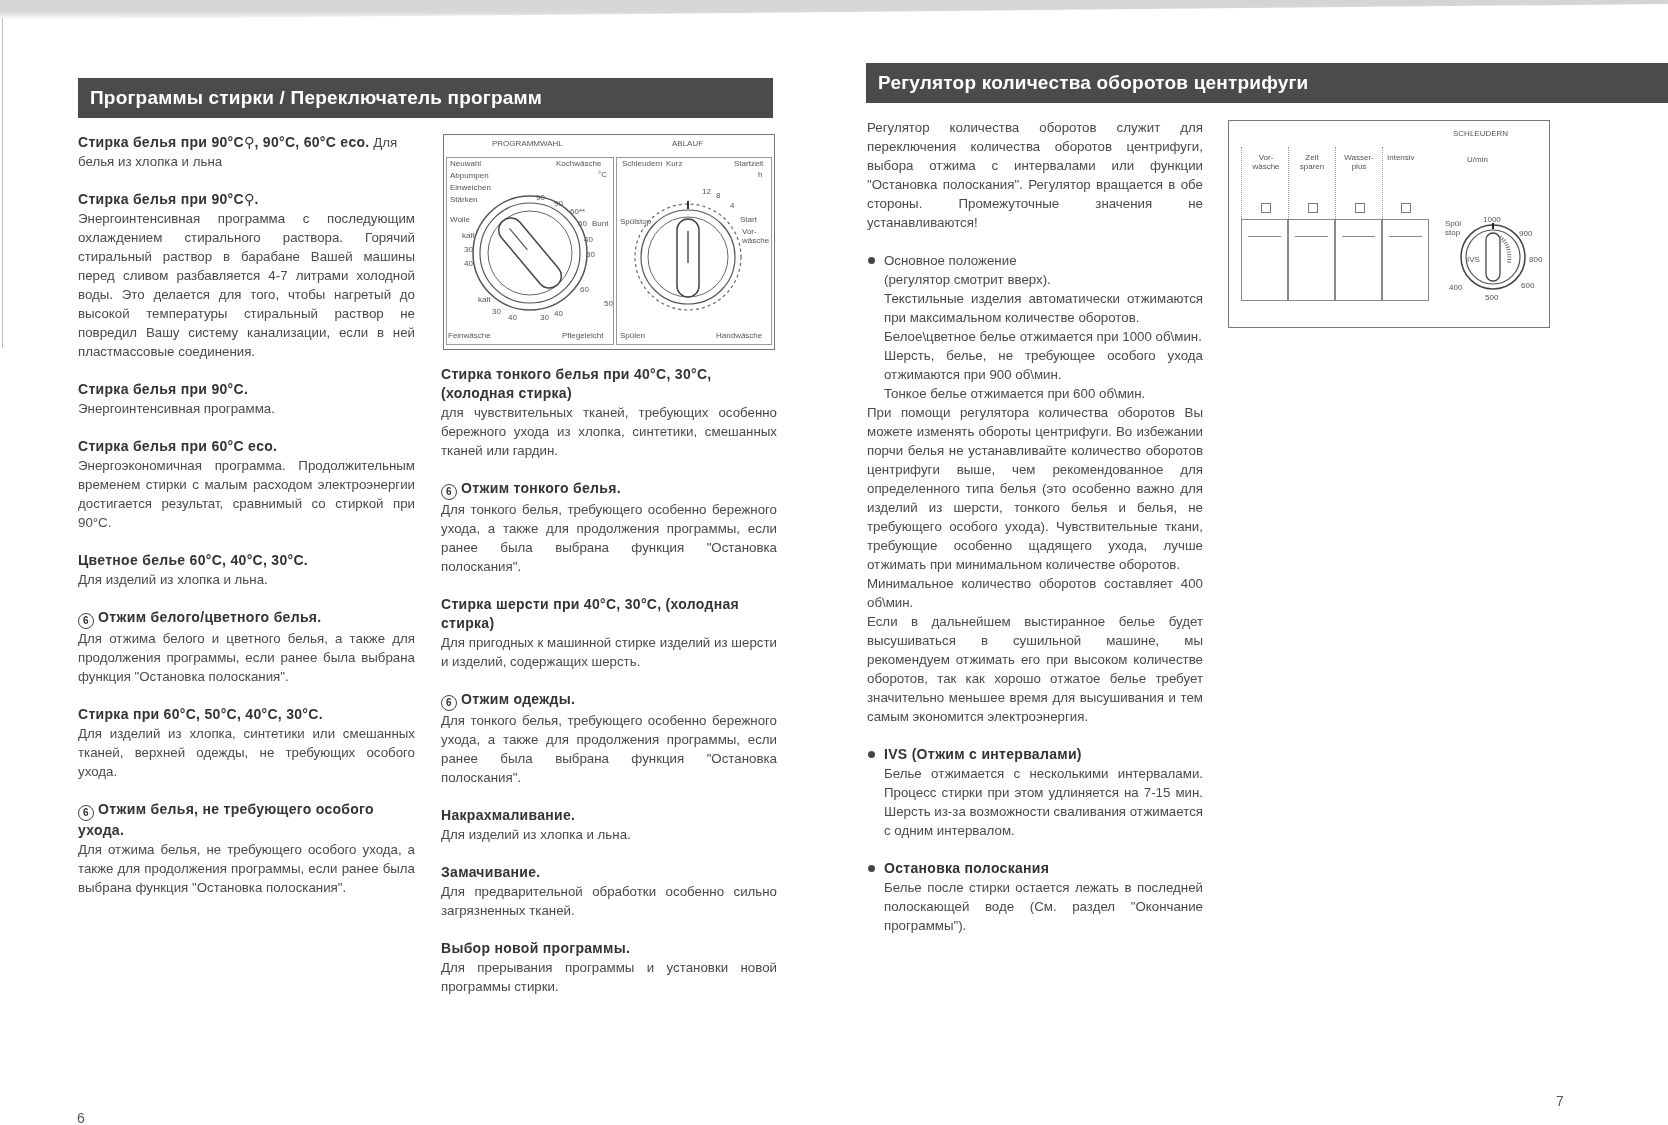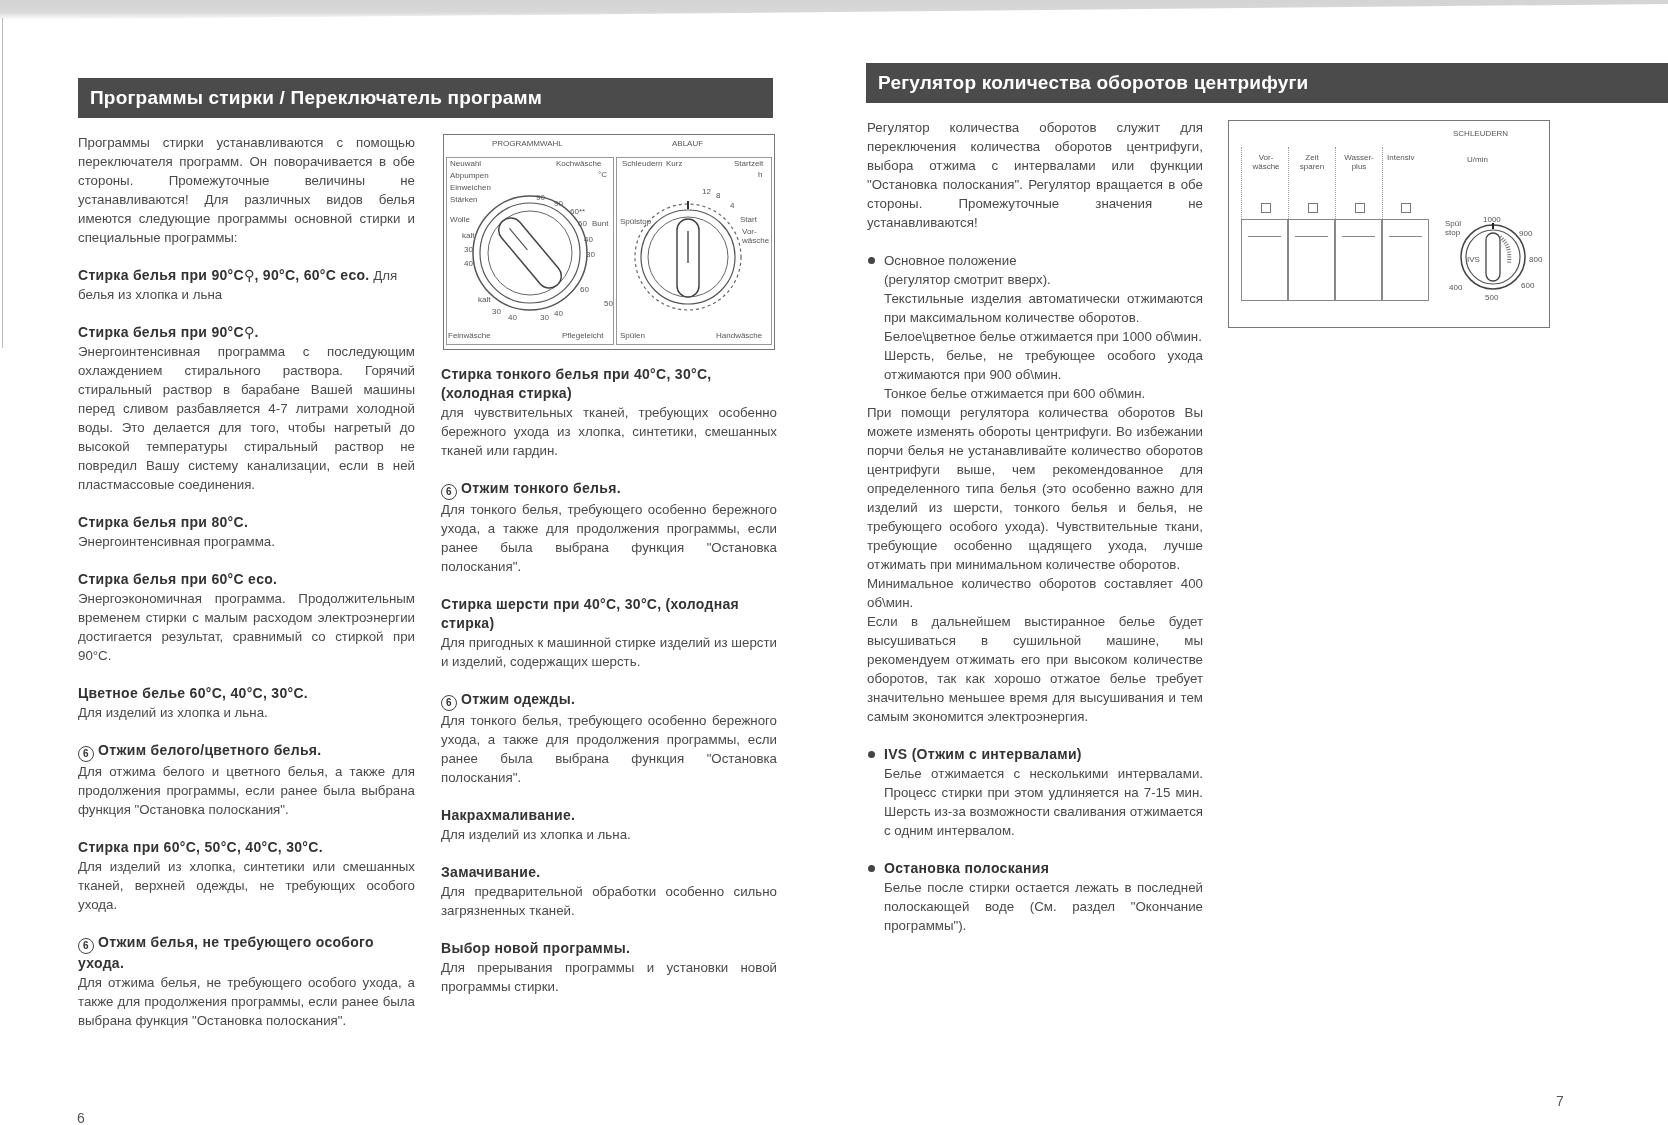--- a/index.html
+++ b/index.html
@@ -55,25 +55,24 @@
 </style>
 </head>
 <body>
 
 <div class="scan-band"></div>
 <div class="scan-edge"></div>
 
 <div class="header-bar" id="hdr-left">Программы стирки / Переключатель программ</div>
 
 <div class="col" id="col-left">
-  <p class="blk">Программы стирки устанавливаются с помощью переключателя программ. Он поворачивается в обе стороны. Промежуточные величины не устанавливаются! Для различных видов белья имеются следующие программы основной стирки и специальные программы:</p>
   <div id="left-sections">
       <div class="blk"><span class="h"><span>Стирка белья при 90°C⚲, 90°C, 60°C eco.</span></span> <span>Для белья из хлопка и льна</span></div>
       <div class="blk"><span class="h"><span>Стирка белья при 90°C⚲.</span></span><p>Энергоинтенсивная программа с последующим охлаждением стирального раствора. Горячий стиральный раствор в барабане Вашей машины перед сливом разбавляется 4-7 литрами холодной воды. Это делается для того, чтобы нагретый до высокой температуры стиральный раствор не повредил Вашу систему канализации, если в ней пластмассовые соединения.</p></div>
-      <div class="blk"><span class="h"><span>Стирка белья при 80°C.</span></span><p>Энергоинтенсивная программа.</p></div>
+      <div class="blk"><span class="h"><span>Стирка белья при 90°C.</span></span><p>Энергоинтенсивная программа.</p></div>
       <div class="blk"><span class="h"><span>Стирка белья при 60°C eco.</span></span><p>Энергоэкономичная программа. Продолжительным временем стирки с малым расходом электроэнергии достигается результат, сравнимый со стиркой при 90°C.</p></div>
       <div class="blk"><span class="h"><span>Цветное белье 60°C, 40°C, 30°C.</span></span><p>Для изделий из хлопка и льна.</p></div>
       <div class="blk"><span class="h"><span class="spin">6</span><span>Отжим белого/цветного белья.</span></span><p>Для отжима белого и цветного белья, а также для продолжения программы, если ранее была выбрана функция "Остановка полоскания".</p></div>
       <div class="blk"><span class="h"><span>Стирка при 60°C, 50°C, 40°C, 30°C.</span></span><p>Для изделий из хлопка, синтетики или смешанных тканей, верхней одежды, не требующих особого ухода.</p></div>
       <div class="blk"><span class="h"><span class="spin">6</span><span>Отжим белья, не требующего особого ухода.</span></span><p>Для отжима белья, не требующего особого ухода, а также для продолжения программы, если ранее была выбрана функция "Остановка полоскания".</p></div>
     </div>
 </div>
 
 <div class="diagram" id="diag-prog">
   <span class="dlbl" style="left:48px;top:4px;">PROGRAMMWAHL</span>

